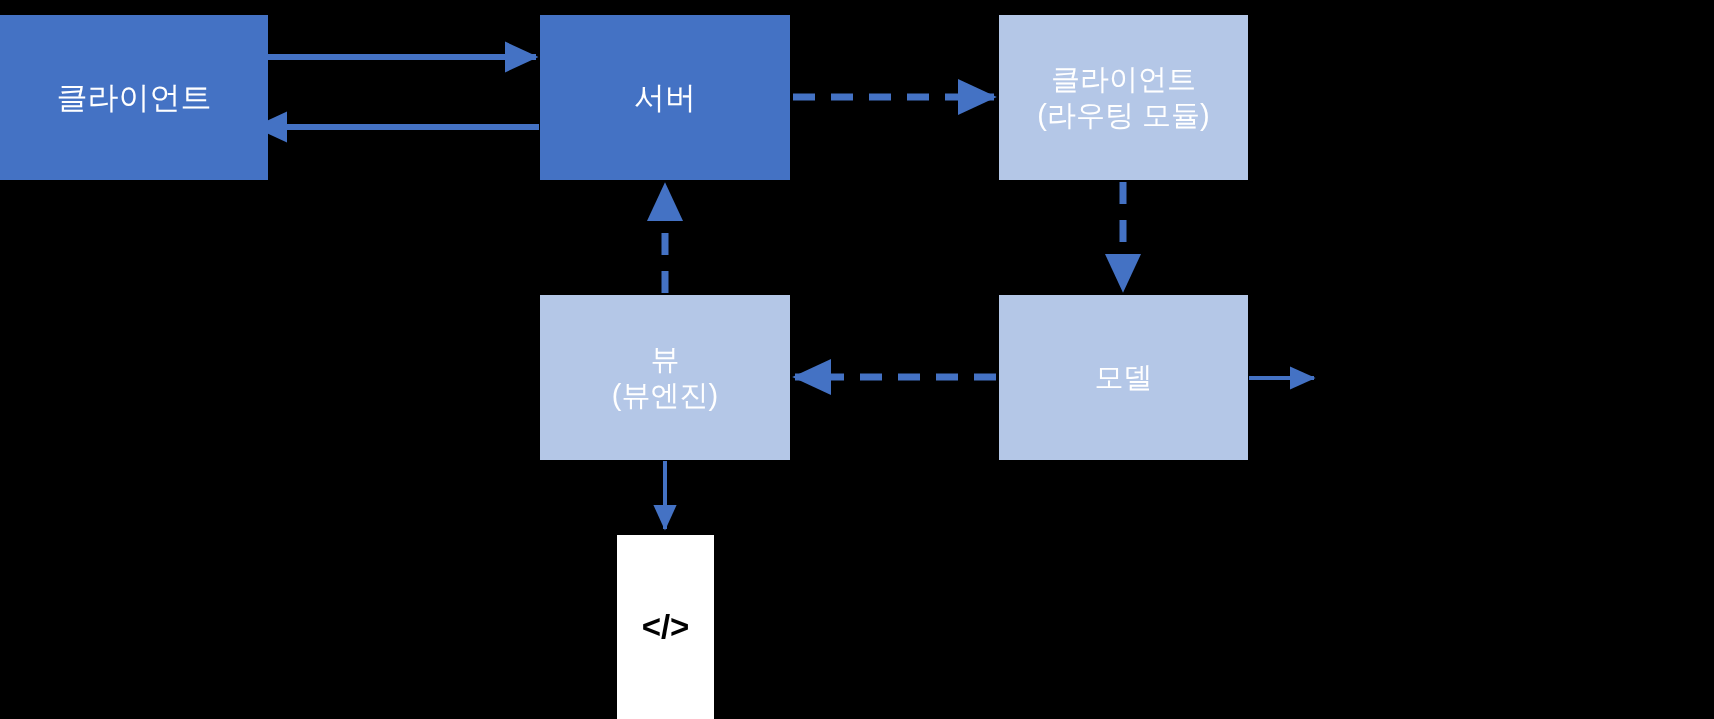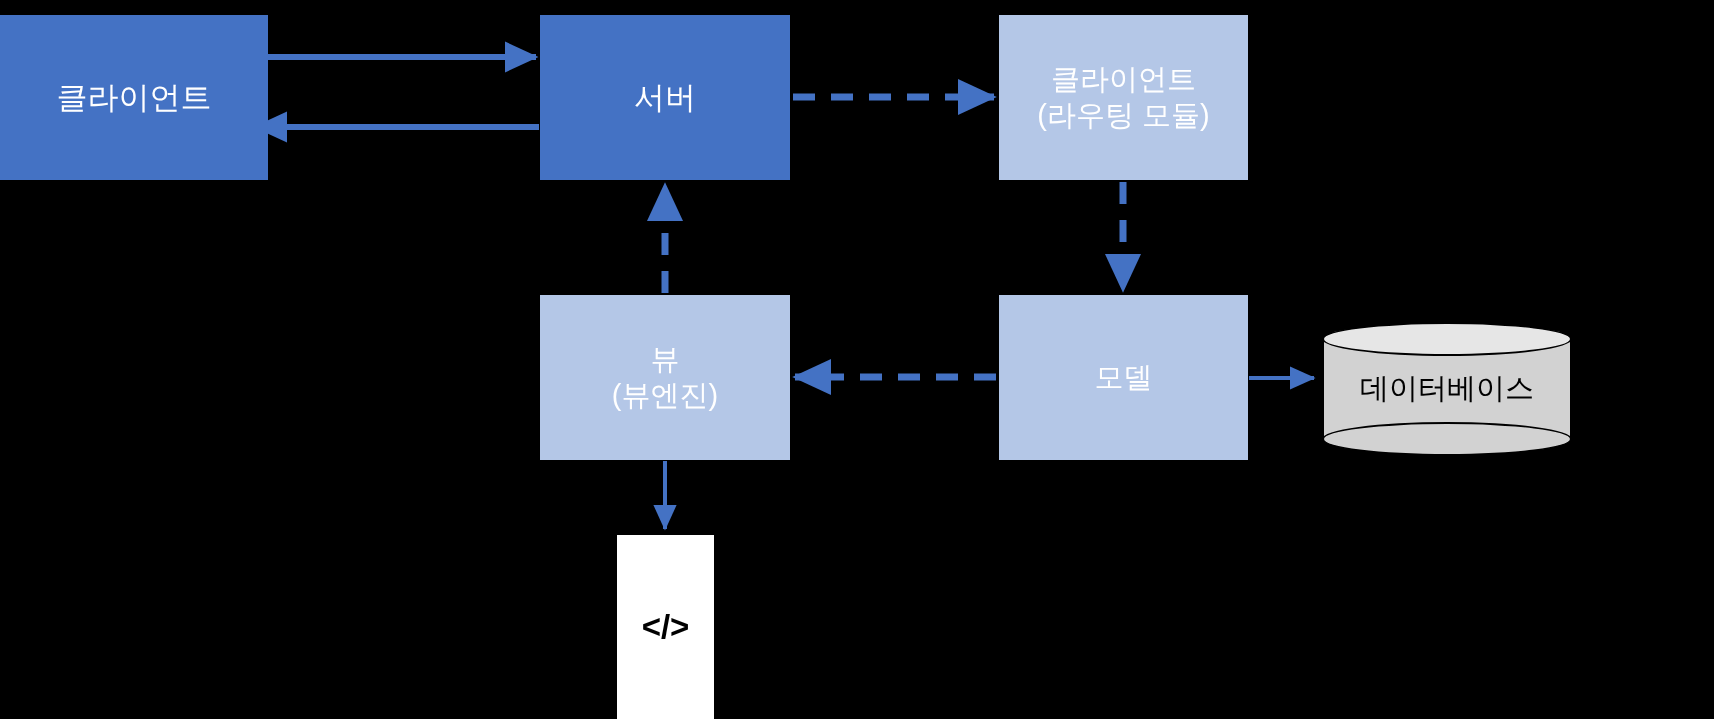--- a/index.html
+++ b/index.html
@@ -170,20 +170,14 @@
   </div>
 
   <div id="node-model" class="node node-light">
     <span class="label">모델</span>
   </div>
 
   <div id="node-code" class="node node-white">
     <span class="label">&lt;/&gt;</span>
   </div>
 
-  <div id="node-database">
-    <div class="cyl-body"></div>
-    <div class="cyl-bottom"></div>
-    <div class="cyl-top"></div>
-    <div class="cyl-label">데이터베이스</div>
-  </div>
 
 </div>
 
 </body></html>

